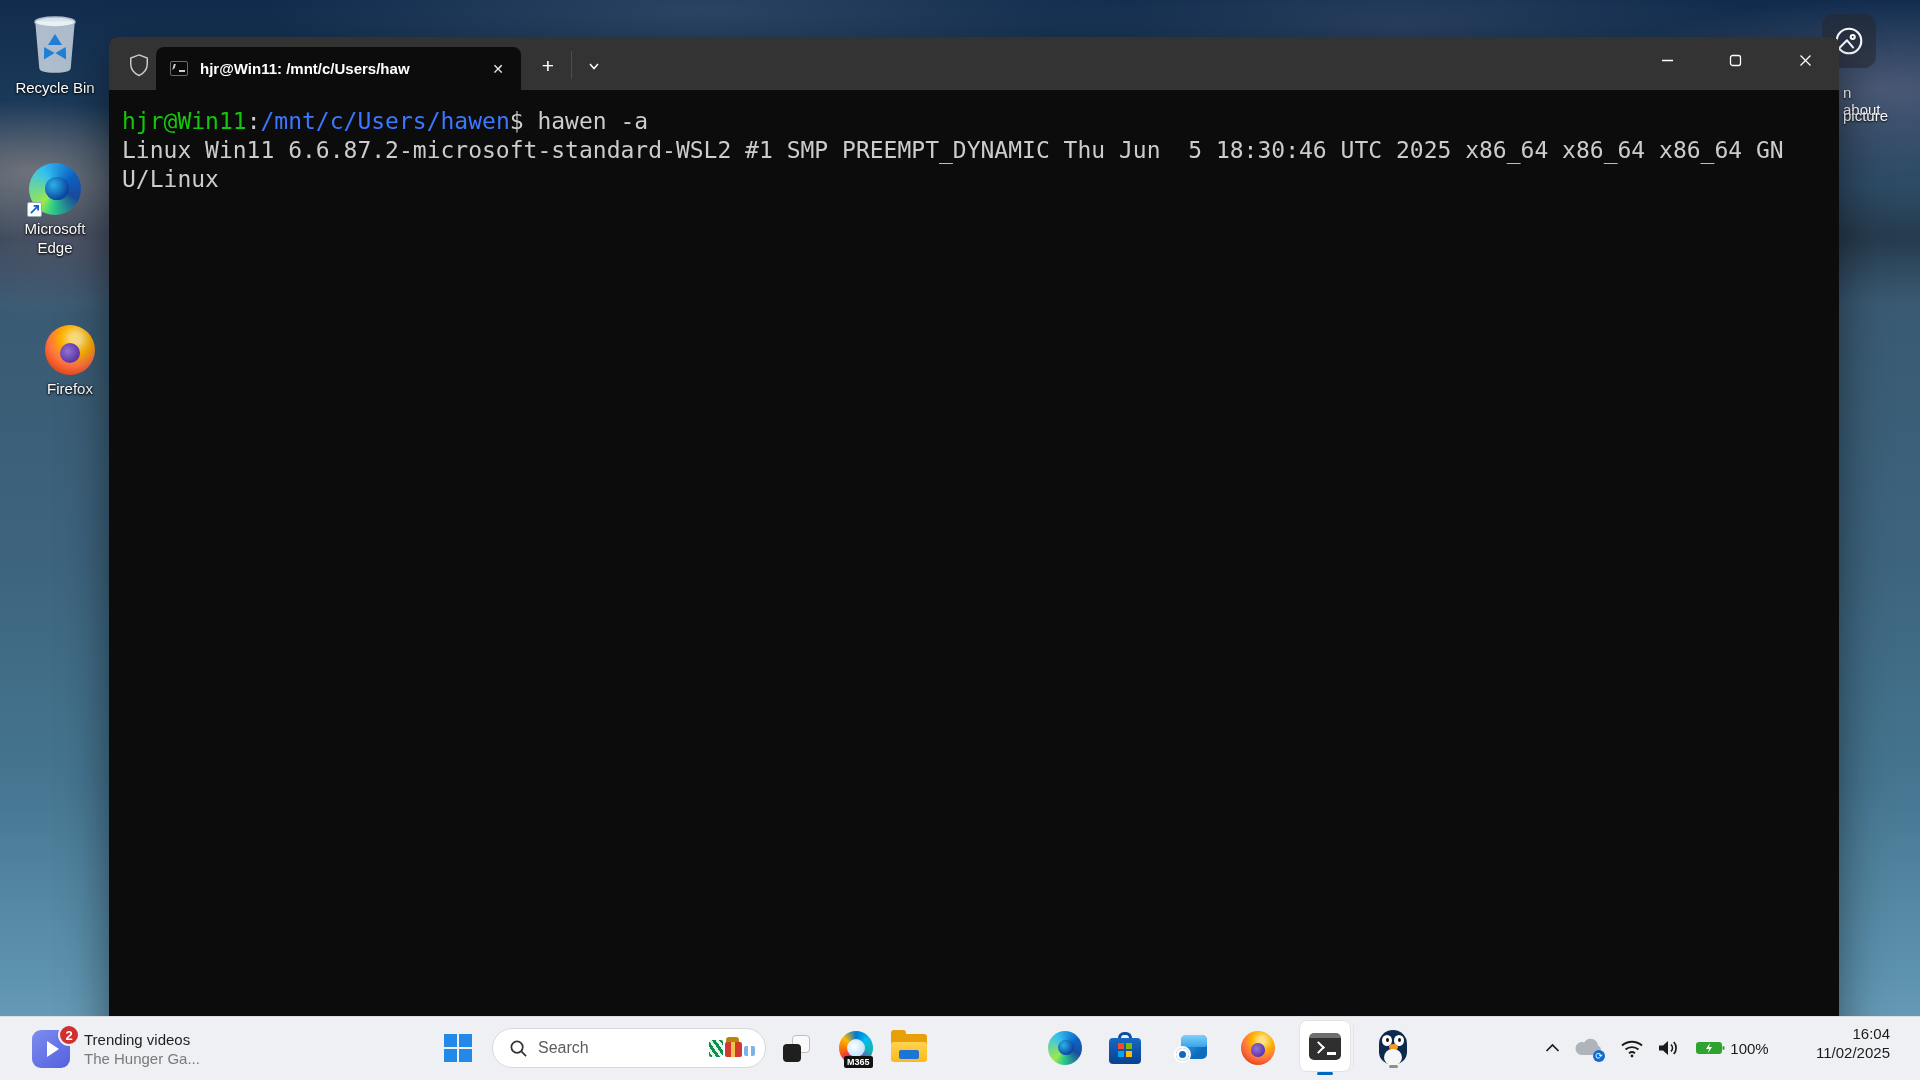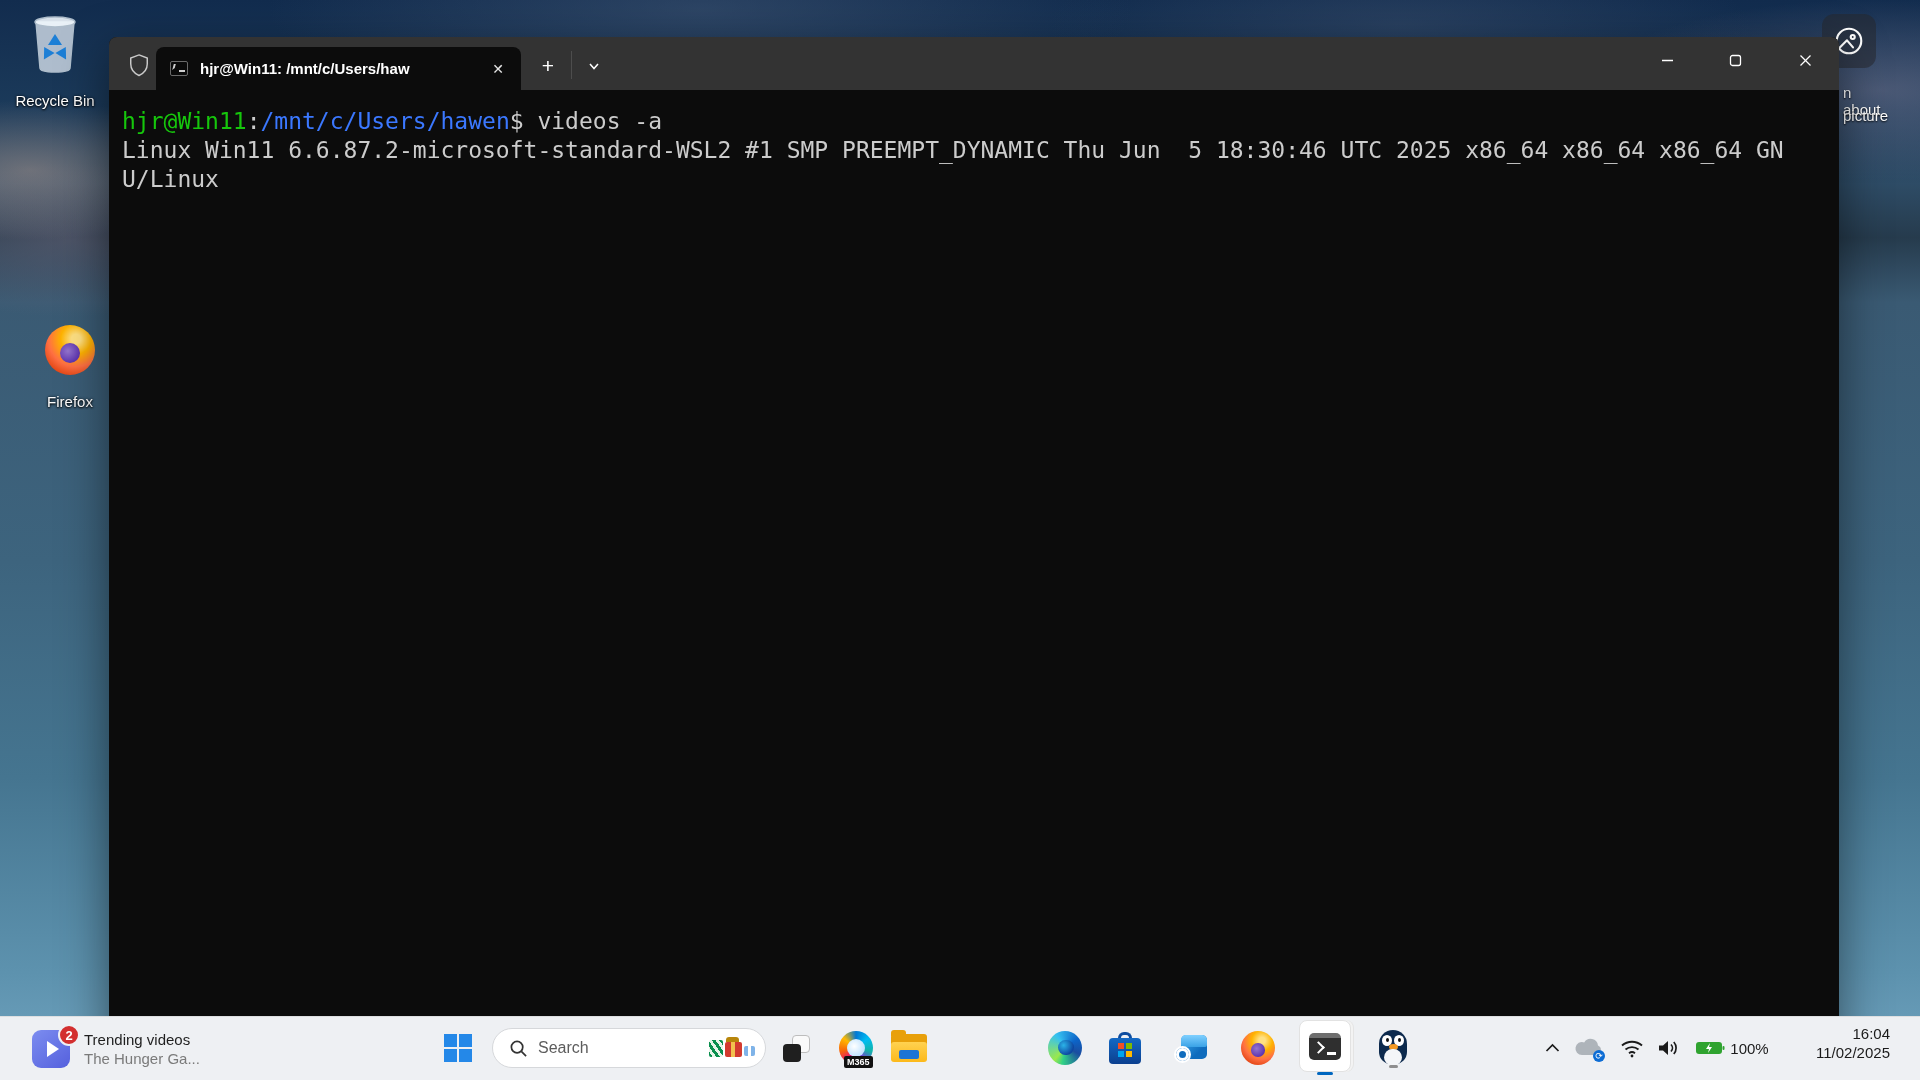--- a/index.html
+++ b/index.html
@@ -11,21 +11,21 @@
     background:
       radial-gradient(ellipse 260px 100px at 30px 170px, rgba(176,152,142,.50), transparent 70%),
       radial-gradient(ellipse 300px 110px at 70px 240px, rgba(122,112,132,.45), transparent 70%),
       radial-gradient(ellipse 420px 130px at 1880px 90px, rgba(150,140,162,.40), transparent 70%),
       radial-gradient(ellipse 600px 150px at 700px 10px, rgba(66,88,118,.55), transparent 72%),
       radial-gradient(ellipse 500px 120px at 1400px 25px, rgba(60,80,110,.5), transparent 70%),
       linear-gradient(180deg,#122c4e 0%,#1b3a5a 10%,#2e4c66 17%,#263b4d 22%,#3a5a73 28%,#3d647e 52%,#457590 72%,#5d92ae 90%,#72a5c1 100%);
   }
 
   
-  .desk-icon{position:absolute;width:104px;display:flex;flex-direction:column;align-items:center;z-index:1;gap:13px;}
+  .desk-icon{position:absolute;width:104px;display:flex;flex-direction:column;align-items:center;z-index:1;}
   .desk-label{margin-top:4px;color:#fff;font-size:15px;text-align:center;line-height:19px;
     text-shadow:0 1px 2px rgba(0,0,0,.95),0 0 3px rgba(0,0,0,.8);}
   .edge-circle{width:52px;height:52px;border-radius:50%;position:relative;
     background:conic-gradient(from 220deg at 52% 46%, #9be84c, #35c1f1 28%, #0c64c8 55%, #1a4da0 72%, #31d186 92%, #9be84c);}
   .edge-circle:after{content:"";position:absolute;left:30%;top:26%;width:46%;height:46%;border-radius:50%;
     background:radial-gradient(circle at 35% 35%, #2bb3e8, #0d47a1 70%);}
   .shortcut-badge{position:absolute;left:-2px;bottom:-2px;width:15px;height:15px;background:#fff;border-radius:2px;
     border:1px solid #9ab;display:flex;align-items:center;justify-content:center;}
   .shortcut-badge svg{display:block;}
   .fx-circle{width:50px;height:50px;border-radius:50%;position:relative;
@@ -175,20 +175,33 @@
       <ellipse cx="29" cy="10" rx="20" ry="5" fill="rgba(240,246,252,0.9)" stroke="#aebdcb" stroke-width="1.5"></ellipse>
       <g fill="#1d7fd6">
         <path d="M29 22 l7 11 h-14 Z"></path>
         <path d="M20 40 l11 6 -11 6 Z" transform="rotate(120 24 43)"></path>
         <path d="M38 40 l-11 6 11 6 Z" transform="rotate(-120 34 43)"></path>
       </g>
     </svg>
     <div class="desk-label">Recycle Bin</div>
   </div>
 
+  <div class="desk-icon" style="left:3px;top:163px;">
+    <div class="edge-circle">
+      <div class="shortcut-badge">
+        <svg width="9" height="9" viewBox="0 0 10 10">
+            <path d="M1 9 L9 1 M4 1 H9 V6" stroke="#1565c0" stroke-width="2" fill="none"></path>
+          </svg>
+      </div>
+    </div>
+    <div class="desk-label">
+      <div>Microsoft</div>
+      <div>Edge</div>
+    </div>
+  </div>
 
   <div class="desk-icon" style="left:18px;top:325px;">
     <div class="fx-circle"></div>
     <div class="desk-label">Firefox</div>
   </div>
 
   <div id="spotlight">
     <div class="tile">
       <svg width="32" height="32" viewBox="0 0 24 24" fill="none" stroke="#ffffff" stroke-width="1.6">
         <circle cx="12" cy="12" r="9.2"></circle>
@@ -231,21 +244,21 @@
       </div>
       <div id="btn-close" class="caption-btn">
         <svg width="13" height="13" viewBox="0 0 13 13" stroke="#fff" stroke-width="1.3">
             <line x1="1.5" y1="1.5" x2="11.5" y2="11.5"></line>
             <line x1="11.5" y1="1.5" x2="1.5" y2="11.5"></line>
           </svg>
       </div>
     </div>
 
     <div id="term-body">
-      <div class="term-line"><span class="c-user">hjr@Win11</span><span>:</span><span class="c-path">/mnt/c/Users/hawen</span><span>$ videos -a</span></div>
+      <div class="term-line"><span class="c-user">hjr@Win11</span><span>:</span><span class="c-path">/mnt/c/Users/hawen</span><span>$ hawen -a</span></div>
       <div class="term-line">Linux Win11 6.6.87.2-microsoft-standard-WSL2 #1 SMP PREEMPT_DYNAMIC Thu Jun  5 18:30:46 UTC 2025 x86_64 x86_64 x86_64 GN</div>
       <div class="term-line">U/Linux</div>
     </div>
   </div>
 
   <div id="taskbar">
     <div id="widget">
       <div id="widget-icon">
         <div class="play"></div>
         <div id="widget-badge">2</div>

